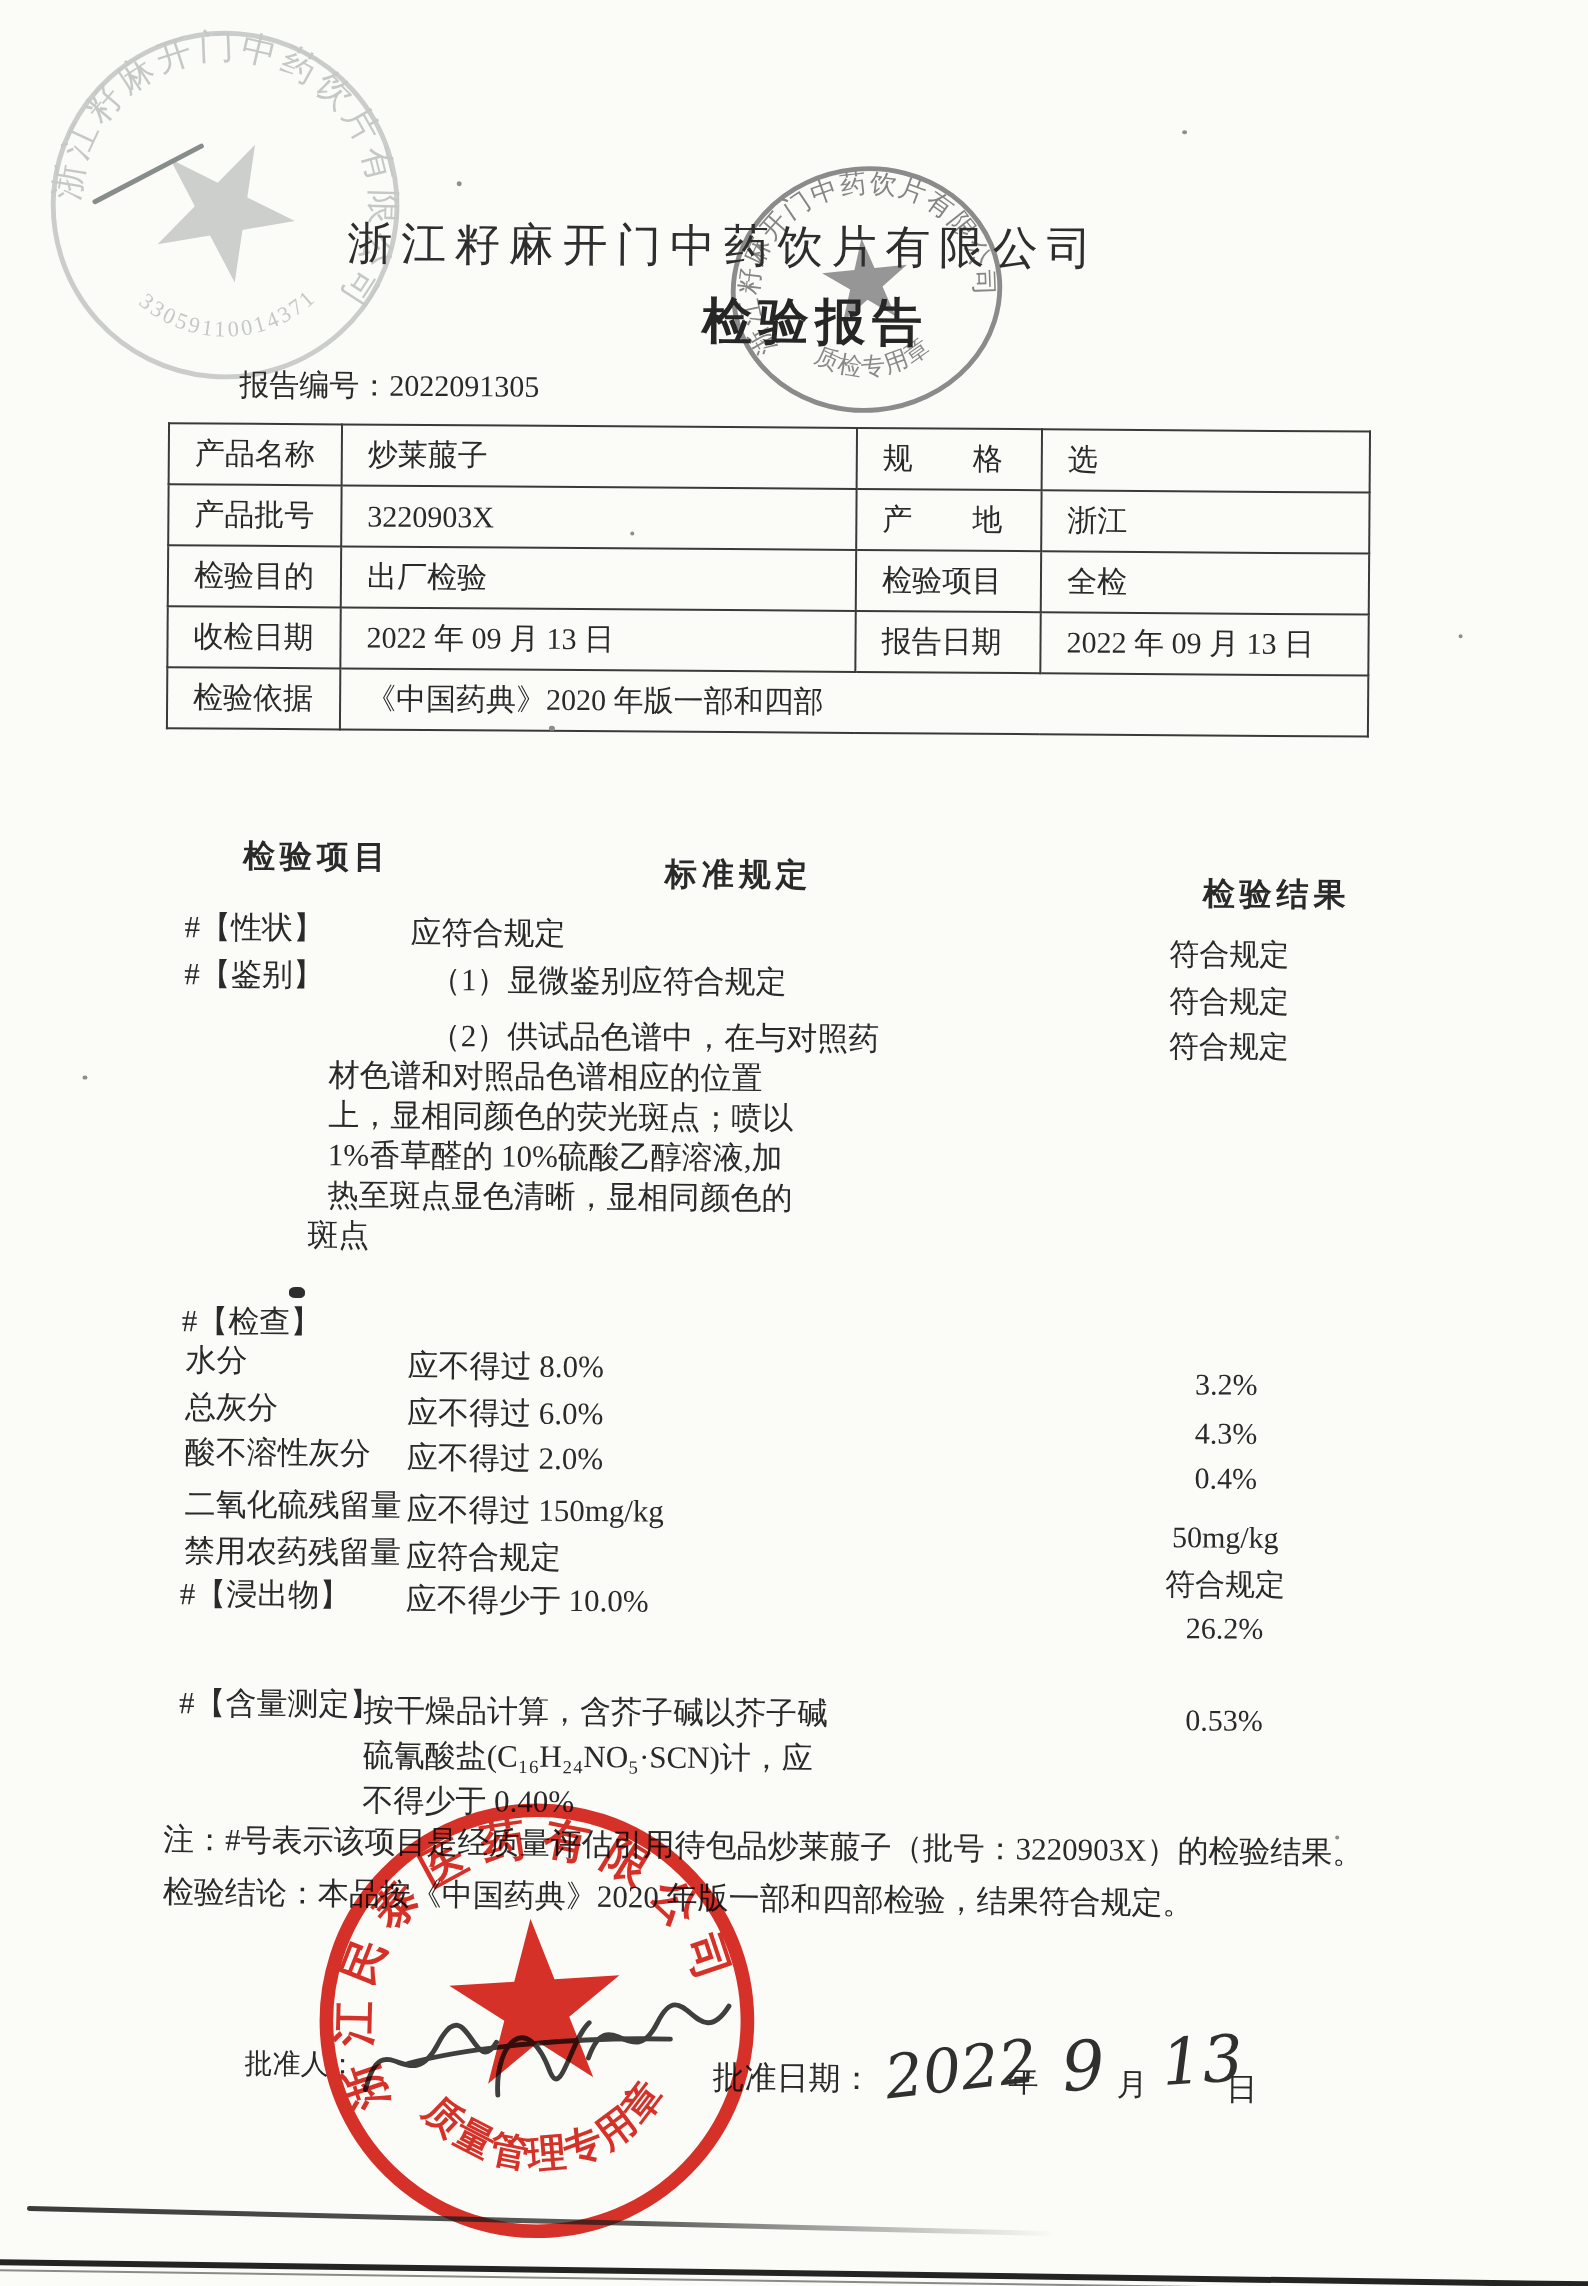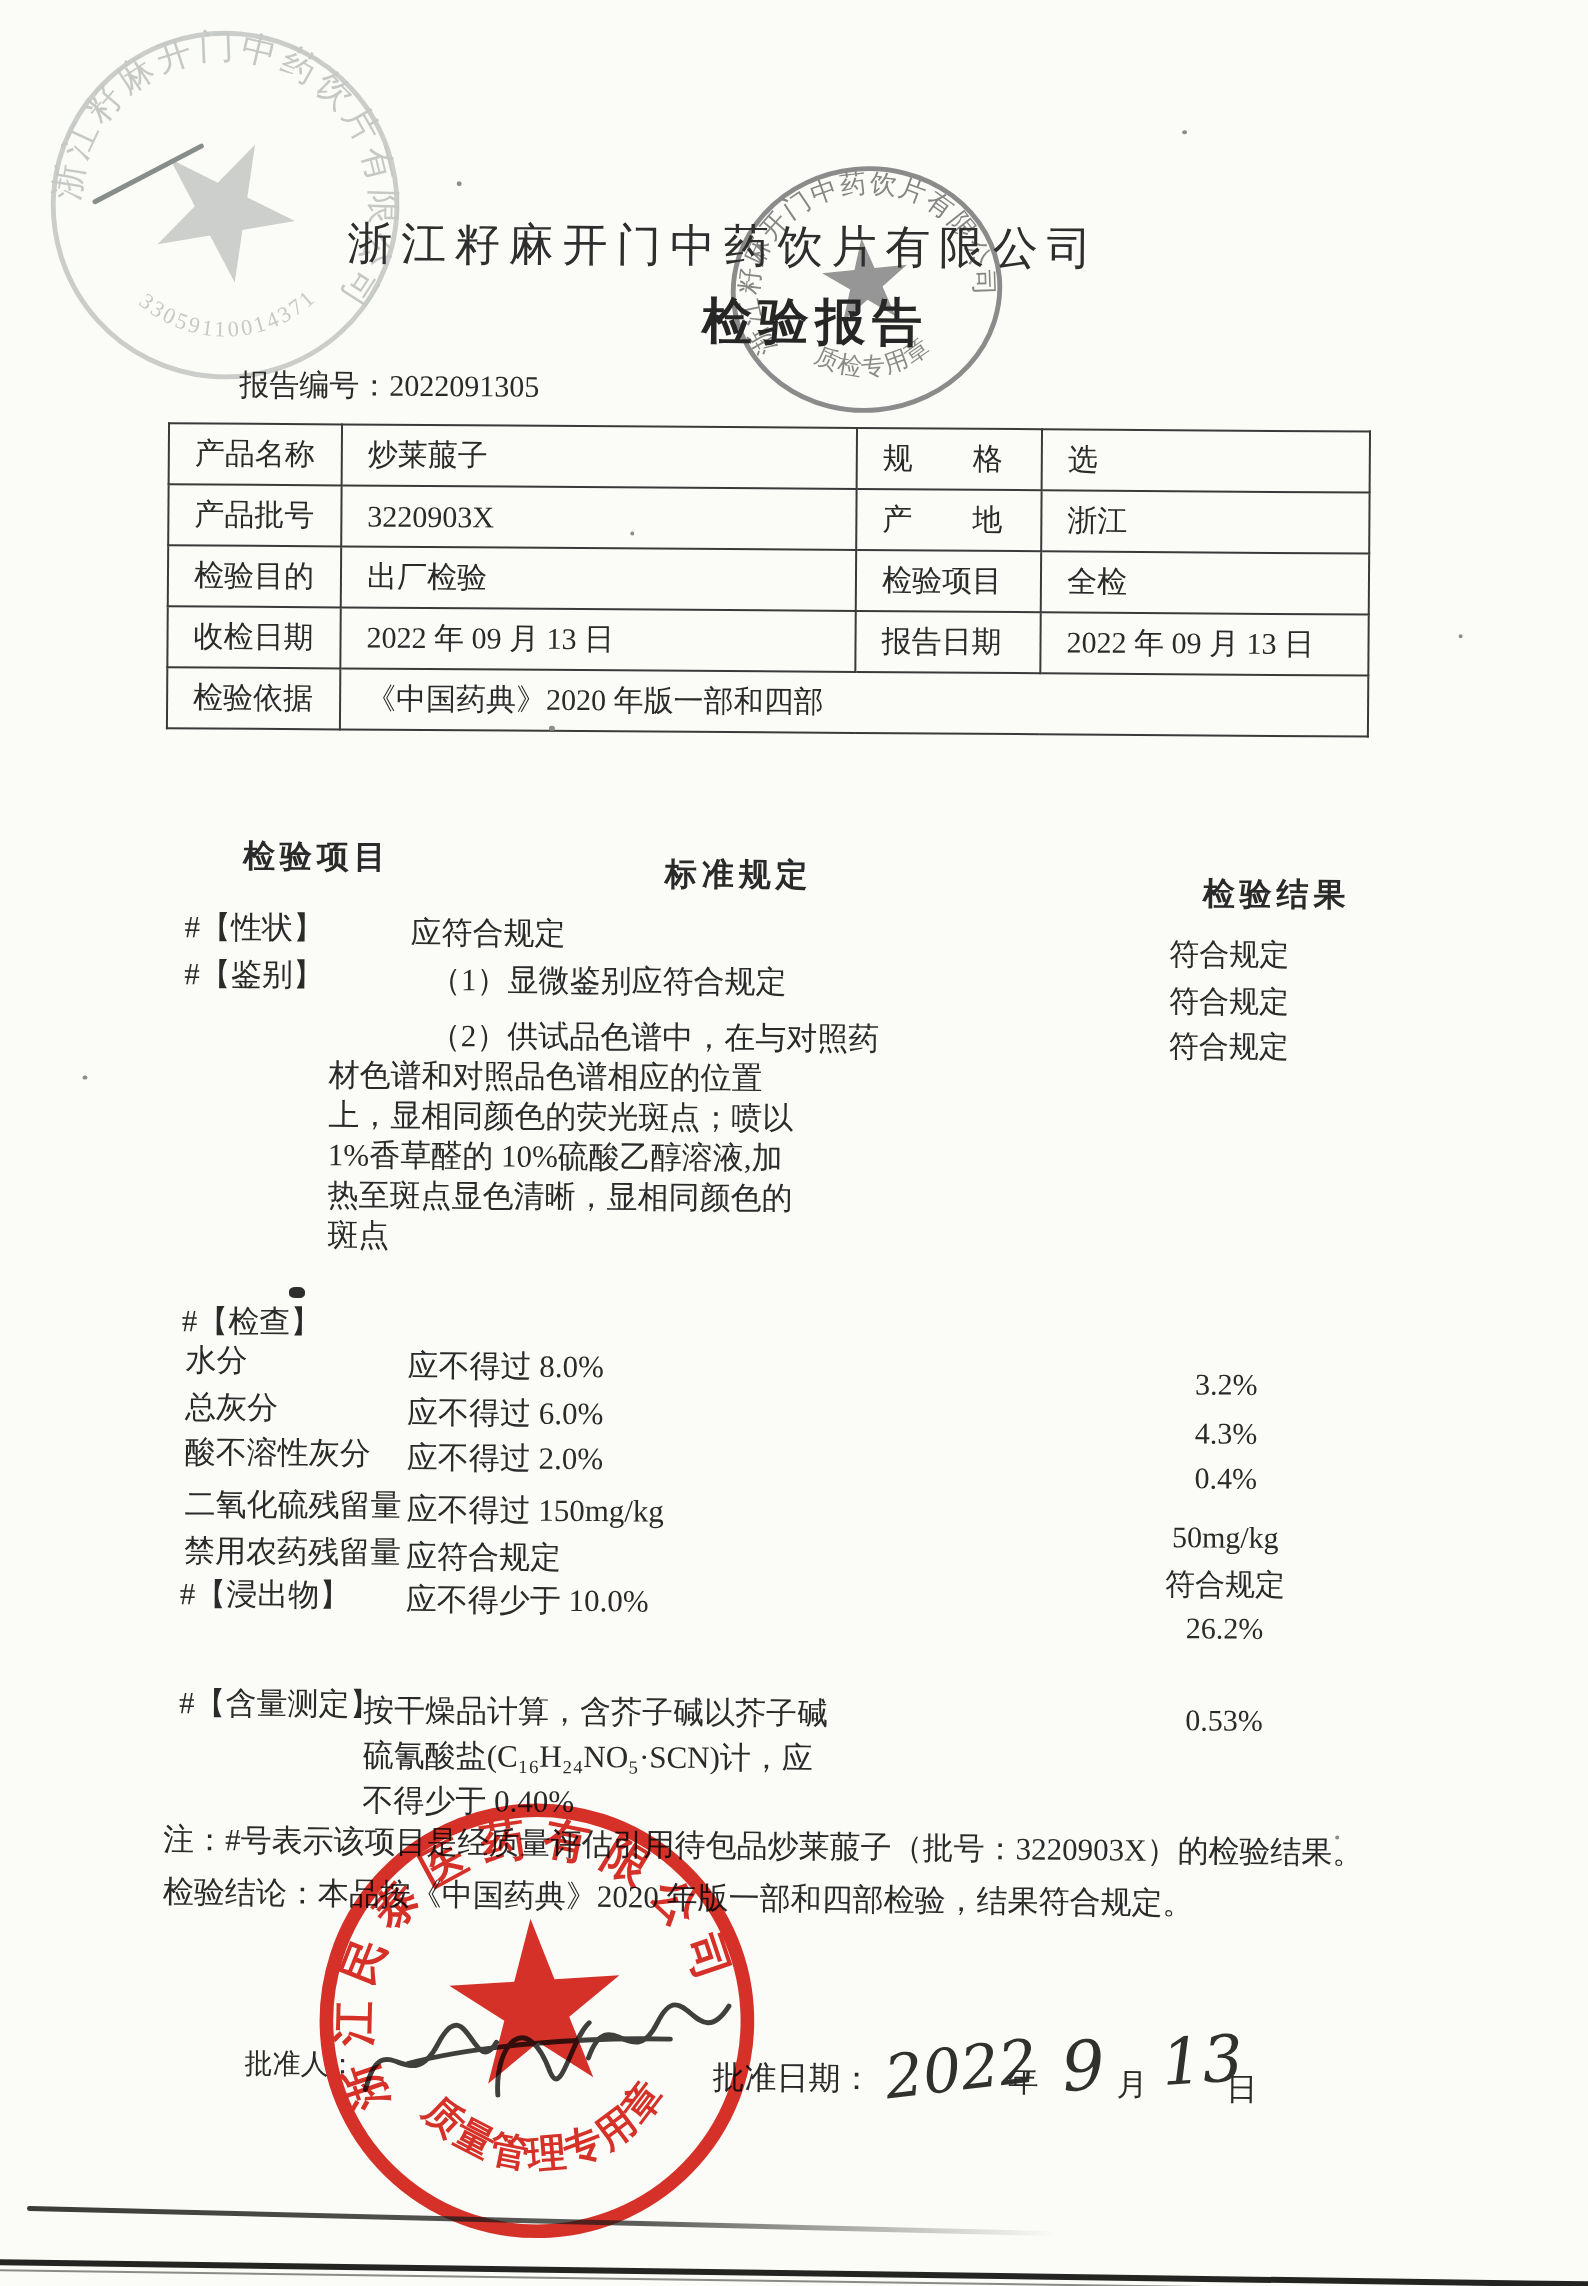--- a/index.html
+++ b/index.html
@@ -123,21 +123,21 @@
   <div class="item" style="left:191px;top:1572px;">#【浸出物】</div>
   <div class="item" style="left:191px;top:1681px;">#【含量测定】</div>
 
   <div class="std" style="left:417px;top:909px;">应符合规定</div>
   <div class="std" style="left:437px;top:956px;">（1）显微鉴别应符合规定</div>
   <div class="std" style="left:437px;top:1012px;">（2）供试品色谱中，在与对照药</div>
   <div class="std" style="left:336px;top:1052px;">材色谱和对照品色谱相应的位置</div>
   <div class="std" style="left:336px;top:1092px;">上，显相同颜色的荧光斑点；喷以</div>
   <div class="std" style="left:336px;top:1132px;">1%香草醛的 10%硫酸乙醇溶液,加</div>
   <div class="std" style="left:336px;top:1172px;">热至斑点显色清晰，显相同颜色的</div>
-  <div class="std" style="left:336px;top:1212px;">斑点</div>
+  <div class="std" style="left:316px;top:1212px;">斑点</div>
   <div class="std" style="left:417px;top:1342px;">应不得过 8.0%</div>
   <div class="std" style="left:417px;top:1389px;">应不得过 6.0%</div>
   <div class="std" style="left:417px;top:1434px;">应不得过 2.0%</div>
   <div class="std" style="left:417px;top:1486px;">应不得过 150mg/kg</div>
   <div class="std" style="left:417px;top:1533px;">应符合规定</div>
   <div class="std" style="left:417px;top:1576px;">应不得少于 10.0%</div>
   <div class="std" style="left:375px;top:1687px;">按干燥品计算，含芥子碱以芥子碱</div>
   <div class="std" style="left:375px;top:1732px;">硫氰酸盐(C₁₆H₂₄NO₅·SCN)计，应</div>
   <div class="std" style="left:375px;top:1777px;">不得少于 0.40%</div>
 

